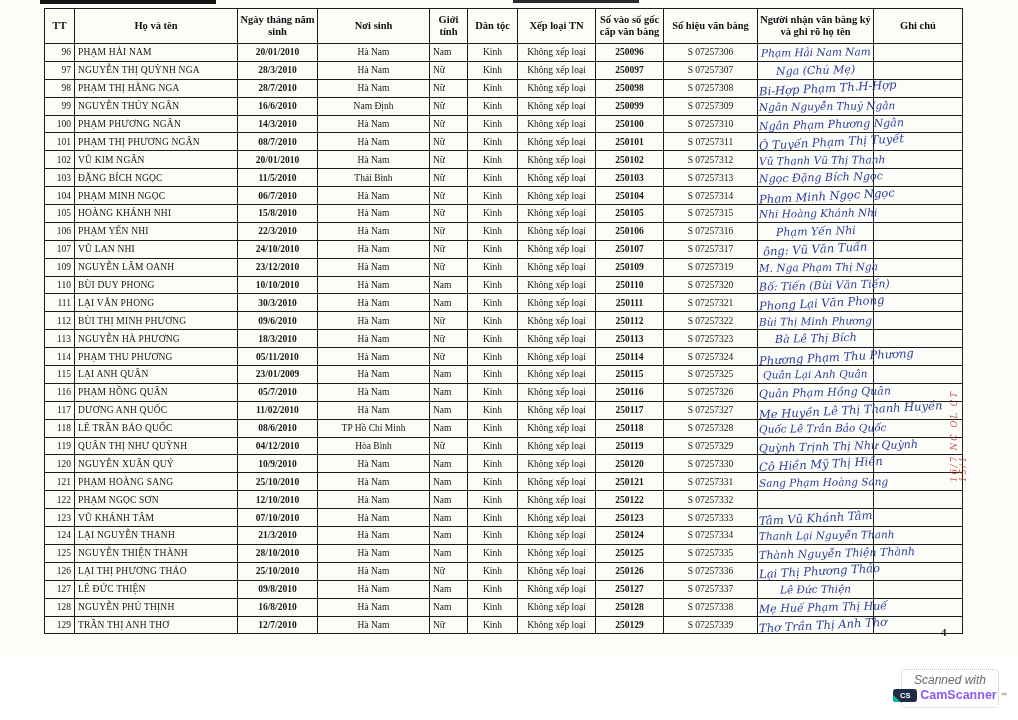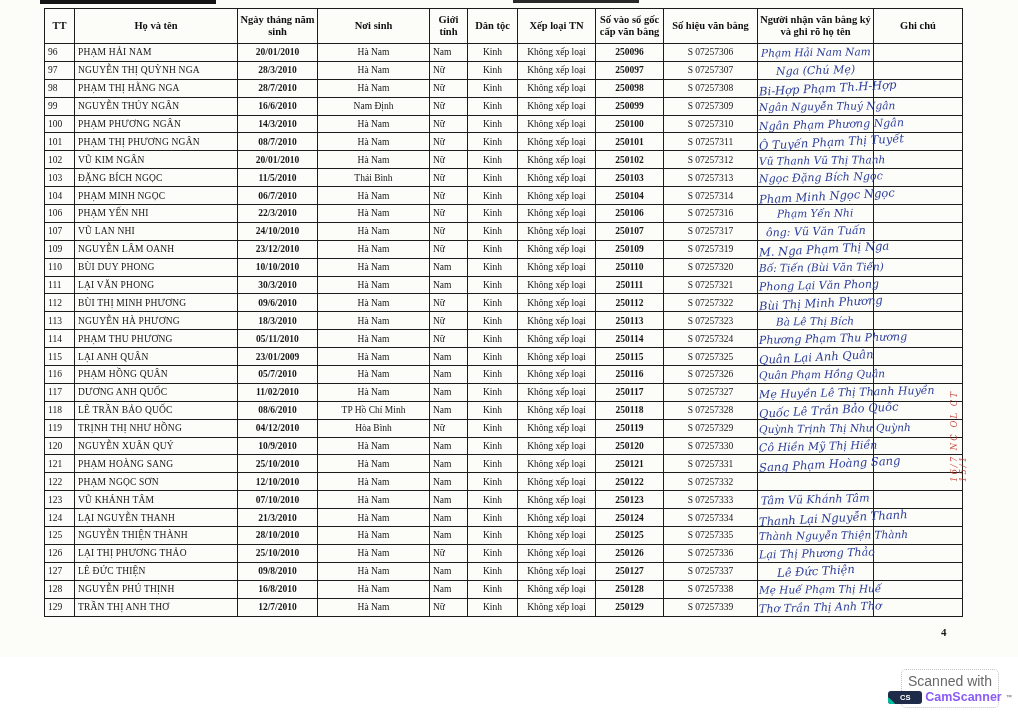--- a/index.html
+++ b/index.html
@@ -33,21 +33,21 @@
   col.c-dob    { width:80px; }
   col.c-pob    { width:112px; }
   col.c-gender { width:38px; }
   col.c-ethnic { width:50px; }
   col.c-rank   { width:78px; }
   col.c-reg    { width:68px; }
   col.c-serial { width:94px; }
   col.c-sign   { width:116px; }
   col.c-note   { width:89px; }
 
-  td.col-tt     { text-align:left; }
+  td.col-tt     { text-align:right; }
   td.col-name   { text-align:left; letter-spacing:.2px; }
   td.col-dob    { text-align:center; font-weight:bold; }
   td.col-pob    { text-align:center; }
   td.col-gender { text-align:left;margin-top:8px; }
   td.col-ethnic { text-align:center; }
   td.col-rank   { text-align:center; }
   td.col-reg    { text-align:center; font-weight:bold; }
   td.col-serial { text-align:center;margin-top:36px; }
   td.col-sign   { text-align:center; padding:0 1px;margin-left:20px; }
   td.col-note   { }
@@ -70,24 +70,24 @@
     position:absolute; left:941px; top:626px;
     font-size:11px; font-weight:bold; color:#1a1a1a;
   }
 
   .cam-badge {
     position:absolute; left:901px; top:669px; width:98px; height:39px;
     background:#ffffff; border:1px dotted #bfbfbf; border-radius:5px;
     box-sizing:border-box; text-align:center; padding-top:3px;
     font-family:"Liberation Sans", sans-serif;
   }
-  .cam-badge .line1 { font-size:14px; color:#686868; }
+  .cam-badge .line1 { font-size:12px; color:#686868;font-style:italic; }
   .cam-badge .brandrow { display:flex; align-items:center; justify-content:center; gap:3px; margin-top:1px; }
   .cs-icon {
-    width:34px; height:13px; background:#1e2c49; border-radius:3px;
+    width:24px; height:13px; background:#1e2c49; border-radius:3px;
     color:#fff; font-size:7.5px; font-weight:bold; line-height:13px;
     text-align:center; position:relative; overflow:hidden; flex:0 0 auto;
   }
   .cs-icon i {
     position:absolute; left:-4px; bottom:-4px; width:9px; height:9px;
     background:#00bfa0; transform:rotate(45deg); display:block;
   }
   .cs-icon b { position:relative; z-index:1; font-style:normal; }
   .brand { font-size:12.5px; font-weight:bold; color:#8b5cf6; }
   .tm { font-size:6px; color:#555; vertical-align:super; margin-left:1px; }
@@ -240,20 +240,33 @@
         <td class="col-pob">Hà Nam</td>
         <td class="col-gender">Nữ</td>
         <td class="col-ethnic">Kinh</td>
         <td class="col-rank">Không xếp loại</td>
         <td class="col-reg">250104</td>
         <td class="col-serial">S 07257314</td>
         <td class="col-sign"><span class="sig">Phạm Minh Ngọc  Ngọc</span></td>
         <td class="col-note"></td>
       </tr>
       <tr>
+        <td class="col-tt">105</td>
+        <td class="col-name">HOÀNG KHÁNH NHI</td>
+        <td class="col-dob">15/8/2010</td>
+        <td class="col-pob">Hà Nam</td>
+        <td class="col-gender">Nữ</td>
+        <td class="col-ethnic">Kinh</td>
+        <td class="col-rank">Không xếp loại</td>
+        <td class="col-reg">250105</td>
+        <td class="col-serial">S 07257315</td>
+        <td class="col-sign"><span class="sig">Nhi Hoàng Khánh Nhi</span></td>
+        <td class="col-note"></td>
+      </tr>
+      <tr>
         <td class="col-tt">106</td>
         <td class="col-name">PHẠM YẾN NHI</td>
         <td class="col-dob">22/3/2010</td>
         <td class="col-pob">Hà Nam</td>
         <td class="col-gender">Nữ</td>
         <td class="col-ethnic">Kinh</td>
         <td class="col-rank">Không xếp loại</td>
         <td class="col-reg">250106</td>
         <td class="col-serial">S 07257316</td>
         <td class="col-sign"><span class="sig">Phạm Yến Nhi</span></td>
@@ -397,21 +410,21 @@
         <td class="col-gender">Nam</td>
         <td class="col-ethnic">Kinh</td>
         <td class="col-rank">Không xếp loại</td>
         <td class="col-reg">250118</td>
         <td class="col-serial">S 07257328</td>
         <td class="col-sign"><span class="sig">Quốc Lê Trần Bảo Quốc</span></td>
         <td class="col-note"></td>
       </tr>
       <tr>
         <td class="col-tt">119</td>
-        <td class="col-name">TRỊNH THỊ NHƯ HỒNG</td>
+        <td class="col-name">QUÂN THỊ NHƯ QUỲNH</td>
         <td class="col-dob">04/12/2010</td>
         <td class="col-pob">Hòa Bình</td>
         <td class="col-gender">Nữ</td>
         <td class="col-ethnic">Kinh</td>
         <td class="col-rank">Không xếp loại</td>
         <td class="col-reg">250119</td>
         <td class="col-serial">S 07257329</td>
         <td class="col-sign"><span class="sig">Quỳnh Trịnh Thị Như Quỳnh</span></td>
         <td class="col-note"></td>
       </tr>

